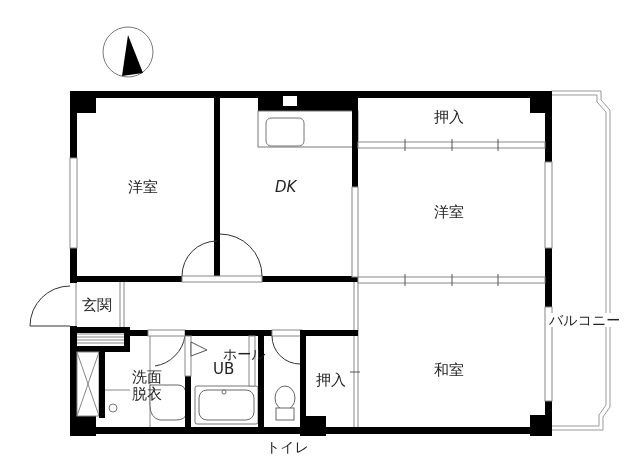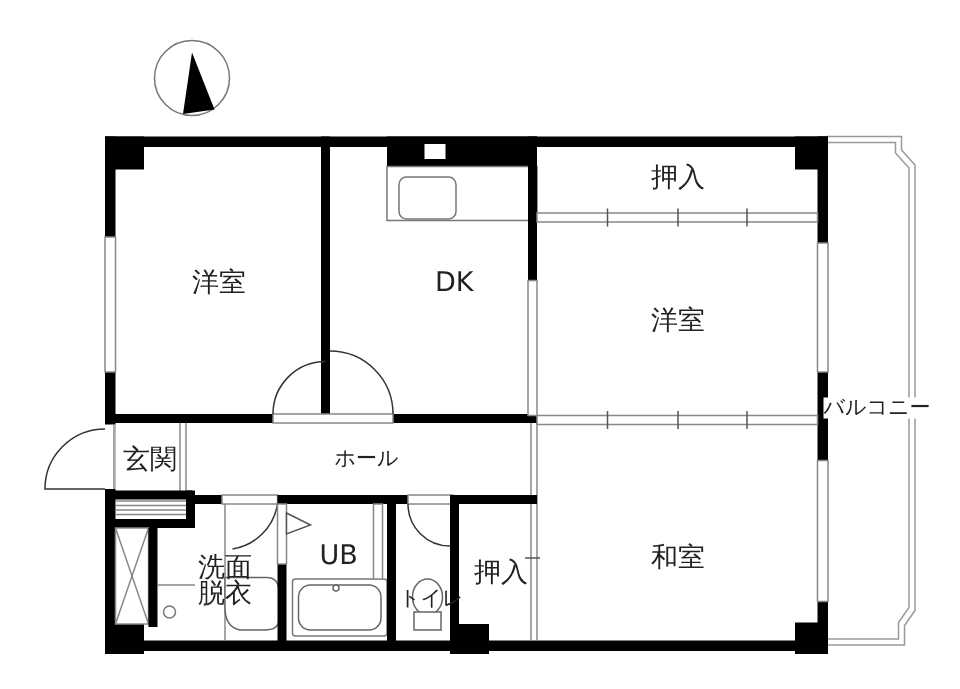--- a/index.html
+++ b/index.html
@@ -1,19 +1,19 @@
 <!DOCTYPE html>
 <html><head>
 <meta charset="utf-8">
 <style>
   html, body { margin:0; padding:0; background:#ffffff; }
   body { width:640px; height:459px; position:relative; overflow:hidden; font-family:"DejaVu Sans", sans-serif; }
   .plan { position:absolute; left:0; top:0; width:640px; height:459px; }
-  .lbl { position:absolute; font-size:18px; color:#222; white-space:nowrap; line-height:1; }
-  .lbl.sm { font-size:14px; }
+  .lbl { position:absolute; font-size:15px; color:#222; white-space:nowrap; line-height:1; }
+  .lbl.sm { font-size:14px;margin-top:48px; }
 </style>
 </head>
 <body>
 
 <div class="plan">
   <svg width="640" height="459" viewBox="0 0 640 459" style="position:absolute;left:0;top:0">
 
     <g>
       <circle cx="128" cy="52" r="25" fill="none" stroke="#777" stroke-width="1"></circle>
       <polygon points="128,35 122,76 143,73" fill="#000"></polygon>
@@ -119,21 +119,21 @@
     <path d="M272,336 A28,28 0 0 0 300,364" fill="none" stroke="#333"></path>
 
     <ellipse cx="285" cy="398" rx="10" ry="12" fill="#fff" stroke="#666"></ellipse>
     <rect x="276" y="408" width="18" height="12" fill="#fff" stroke="#666"></rect>
 
     <rect x="300" y="330" width="6" height="100" fill="#000"></rect>
     <line x1="350" y1="372" x2="360" y2="372" stroke="#555"></line>
   </svg>
 
   <span class="lbl" style="left:128px;top:180px;">洋室</span>
-  <span class="lbl" style="left:290px;top:180px;">DK</span>
+  <span class="lbl" style="left:275px;top:180px;font-style:italic;">DK</span>
   <span class="lbl" style="left:434px;top:110px;">押入</span>
   <span class="lbl" style="left:434px;top:205px;">洋室</span>
   <span class="lbl sm" style="left:549px;top:265px;background:#fff;">バルコニー</span>
   <span class="lbl" style="left:82px;top:298px;text-align:right;">玄関</span>
   <span class="lbl sm" style="left:223px;top:299px;text-align:center;">ホール</span>
   <span class="lbl" style="left:132px;top:370px;text-align:right;">洗面</span>
   <span class="lbl" style="left:132px;top:387px;">脱衣</span>
   <span class="lbl" style="left:213px;top:362px;">UB</span>
   <span class="lbl sm" style="left:266px;top:392px;">トイレ</span>
   <span class="lbl" style="left:316px;top:373px;">押入</span>

